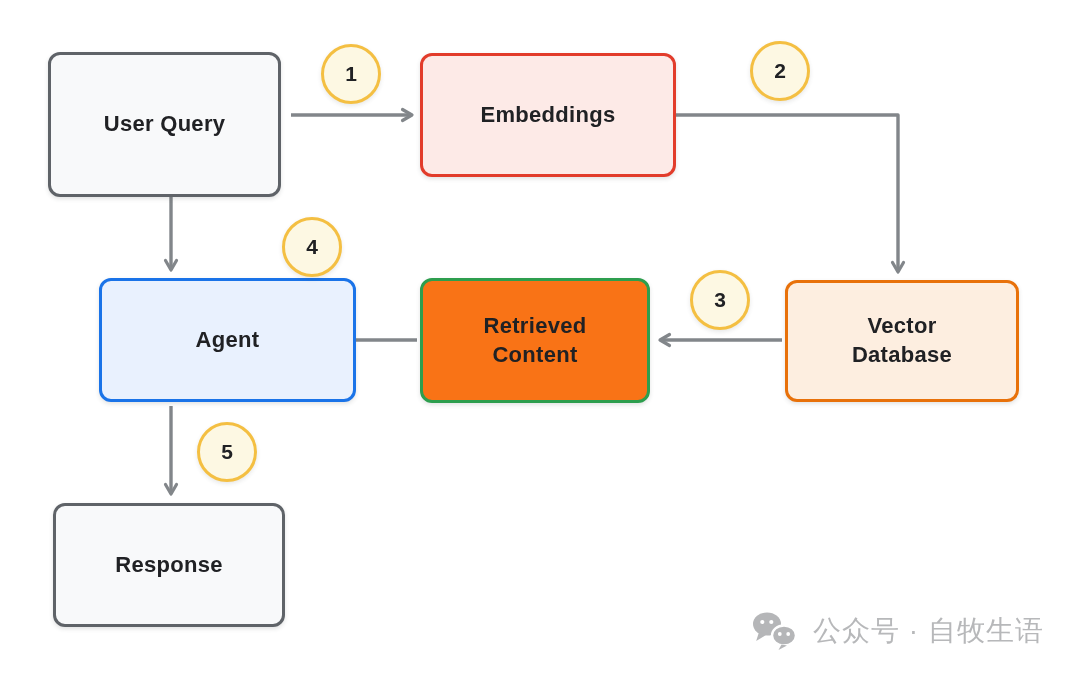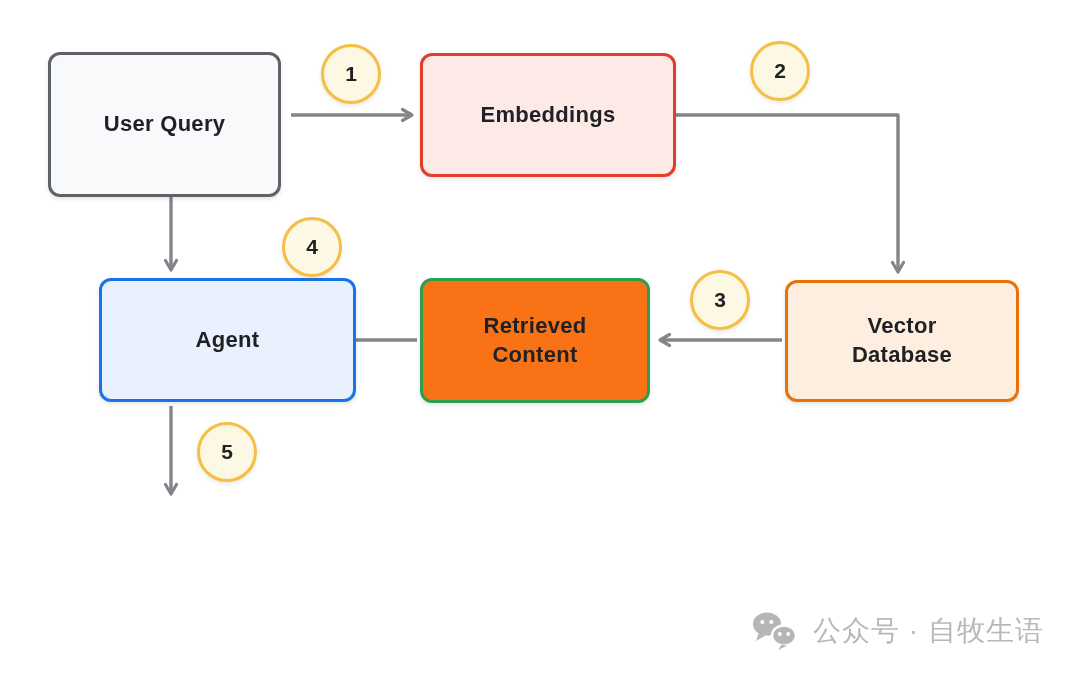--- a/index.html
+++ b/index.html
@@ -72,20 +72,23 @@
     <span class="node-label">Vector
 Database</span>
   </div>
   <div class="node" style="left: 420px; top: 278px; width: 230px; height: 125px; background-color: #f97316; border-color: rgb(45, 158, 78);">
     <span class="node-label">Retrieved
 Content</span>
   </div>
   <div class="node" style="left: 55px; top: 278px; width: 257px; height: 124px; background-color: rgb(233, 241, 254); border-color: rgb(26, 115, 232); margin-left: 44px;">
     <span class="node-label">Agent</span>
   </div>
+  <div class="node" style="left: 53px; top: 503px; width: 232px; height: 124px; background-color: rgb(248, 249, 250); border-color: rgb(95, 99, 104);">
+    <span class="node-label">Response</span>
+  </div>
 
   <div class="step" style="left:321px; top:44px;">
     <span class="step-num">1</span>
   </div>
   <div class="step" style="left:750px; top:41px;">
     <span class="step-num">2</span>
   </div>
   <div class="step" style="left:690px; top:270px;">
     <span class="step-num">3</span>
   </div>

